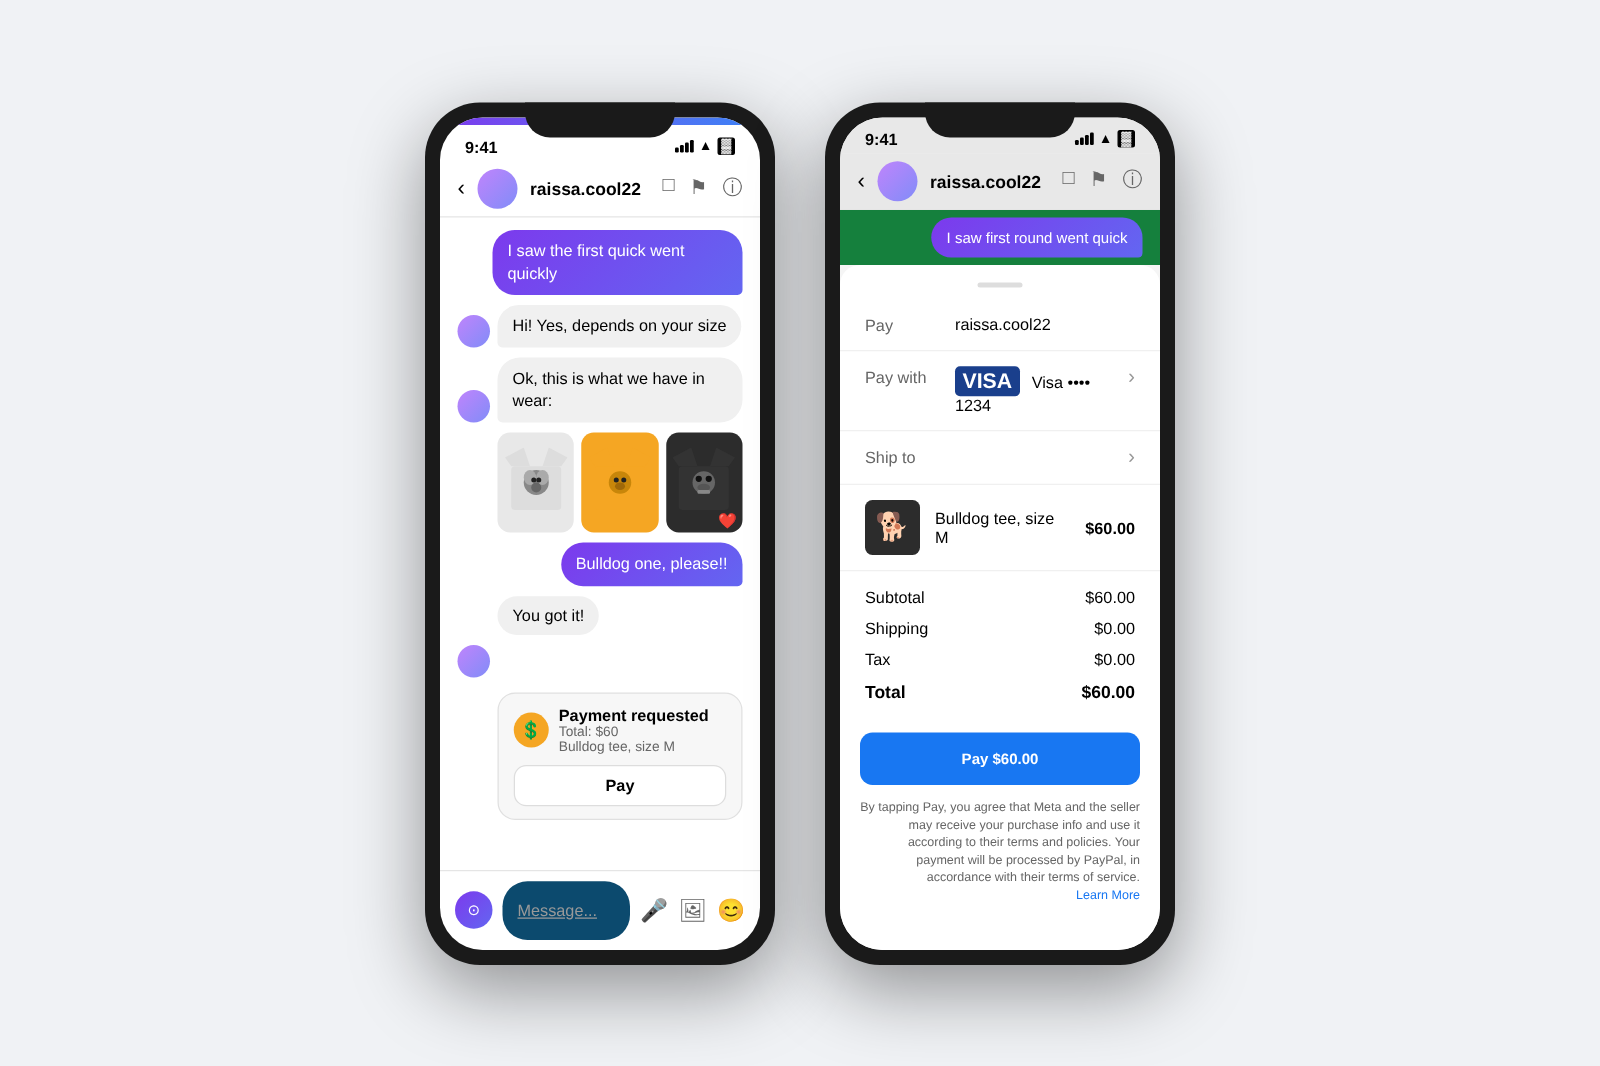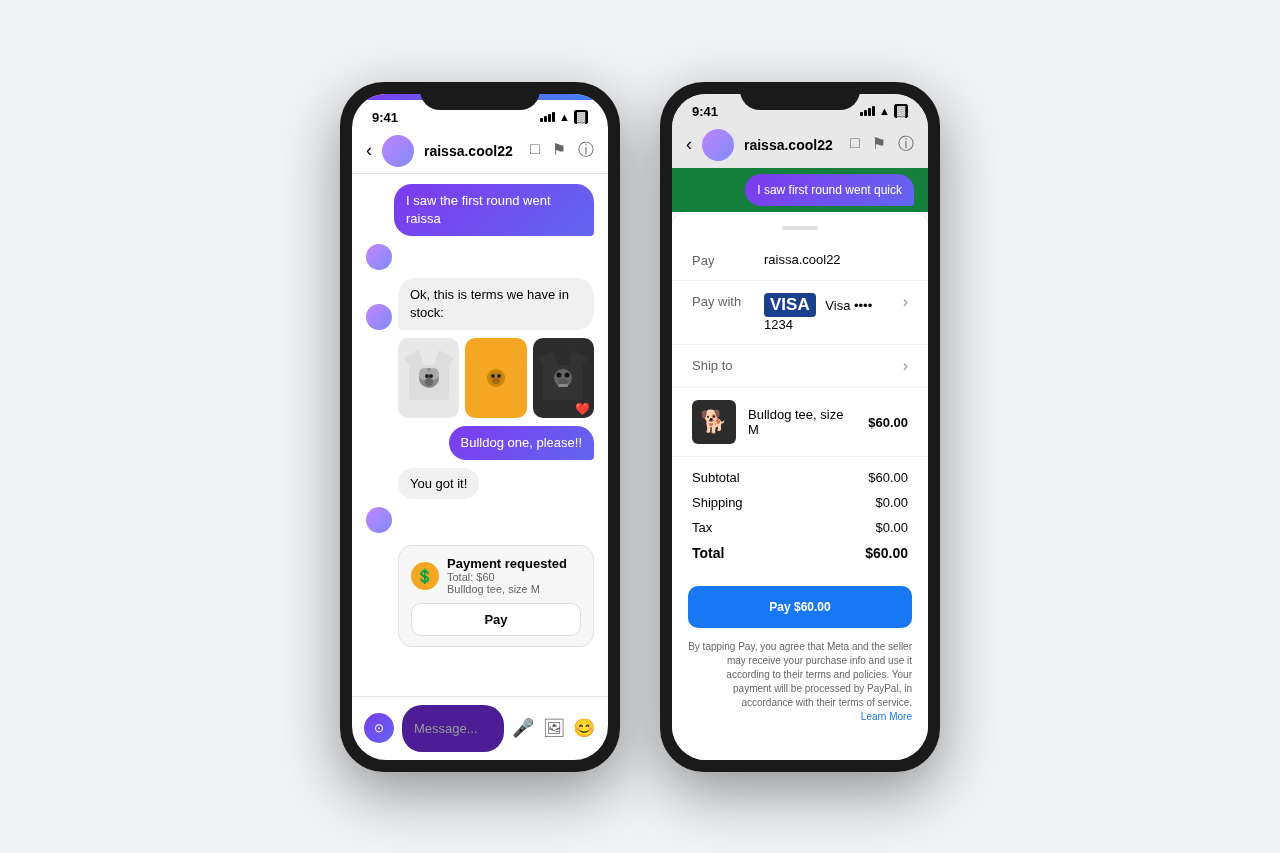--- a/index.html
+++ b/index.html
@@ -218,25 +218,26 @@
     }
     .camera-btn {
       width: 30px; height: 30px;
       background: linear-gradient(135deg, #7c3aed, #6366f1);
       border-radius: 50%;
       display: flex; align-items: center; justify-content: center;
       font-size: 14px;
     }
     .message-input {
       flex: 1;
-      background: #4c1d95;
+      background: #0c4a6e;
       border-radius: 20px;
       padding: 16px 12px;
       font-size: 13px;
       color: #999;
+      text-decoration: underline;
     }
     .input-icons { display: flex; gap: 8px; }
     .input-icon { font-size: 18px; color: #666; }
 
     
     .review-screen {
       background: #f5f5f5;
     }
 
     .review-header {
@@ -402,31 +403,32 @@
         <div class="nav-icons">
           <span class="nav-icon">□</span>
           <span class="nav-icon">⚑</span>
           <span class="nav-icon">ⓘ</span>
         </div>
       </div>
 
       <div class="messages">
 
         <div class="msg-row sent">
-          <div class="bubble sent">I saw the first round went raissa</div>
+          <div class="bubble sent">I saw the first quick went quickly</div>
         </div>
 
         <div class="msg-row received">
           <div class="msg-avatar"></div>
+          <div class="bubble received">Hi! Yes, depends on your size</div>
         </div>
 
 
         <div class="msg-row received">
           <div class="msg-avatar"></div>
-          <div class="bubble received">Ok, this is terms we have in stock:</div>
+          <div class="bubble received">Ok, this is what we have in wear:</div>
         </div>
 
         <div class="product-cards">
 
           <div class="product-card tshirt-white">
             <svg width="50" height="56" viewBox="0 0 50 56">
               <rect x="5" y="15" width="40" height="35" rx="3" fill="#ddd"></rect>
               <polygon points="5,15 0,8 15,0 20,15" fill="#ddd"></polygon>
               <polygon points="45,15 50,8 35,0 30,15" fill="#ddd"></polygon>
 

